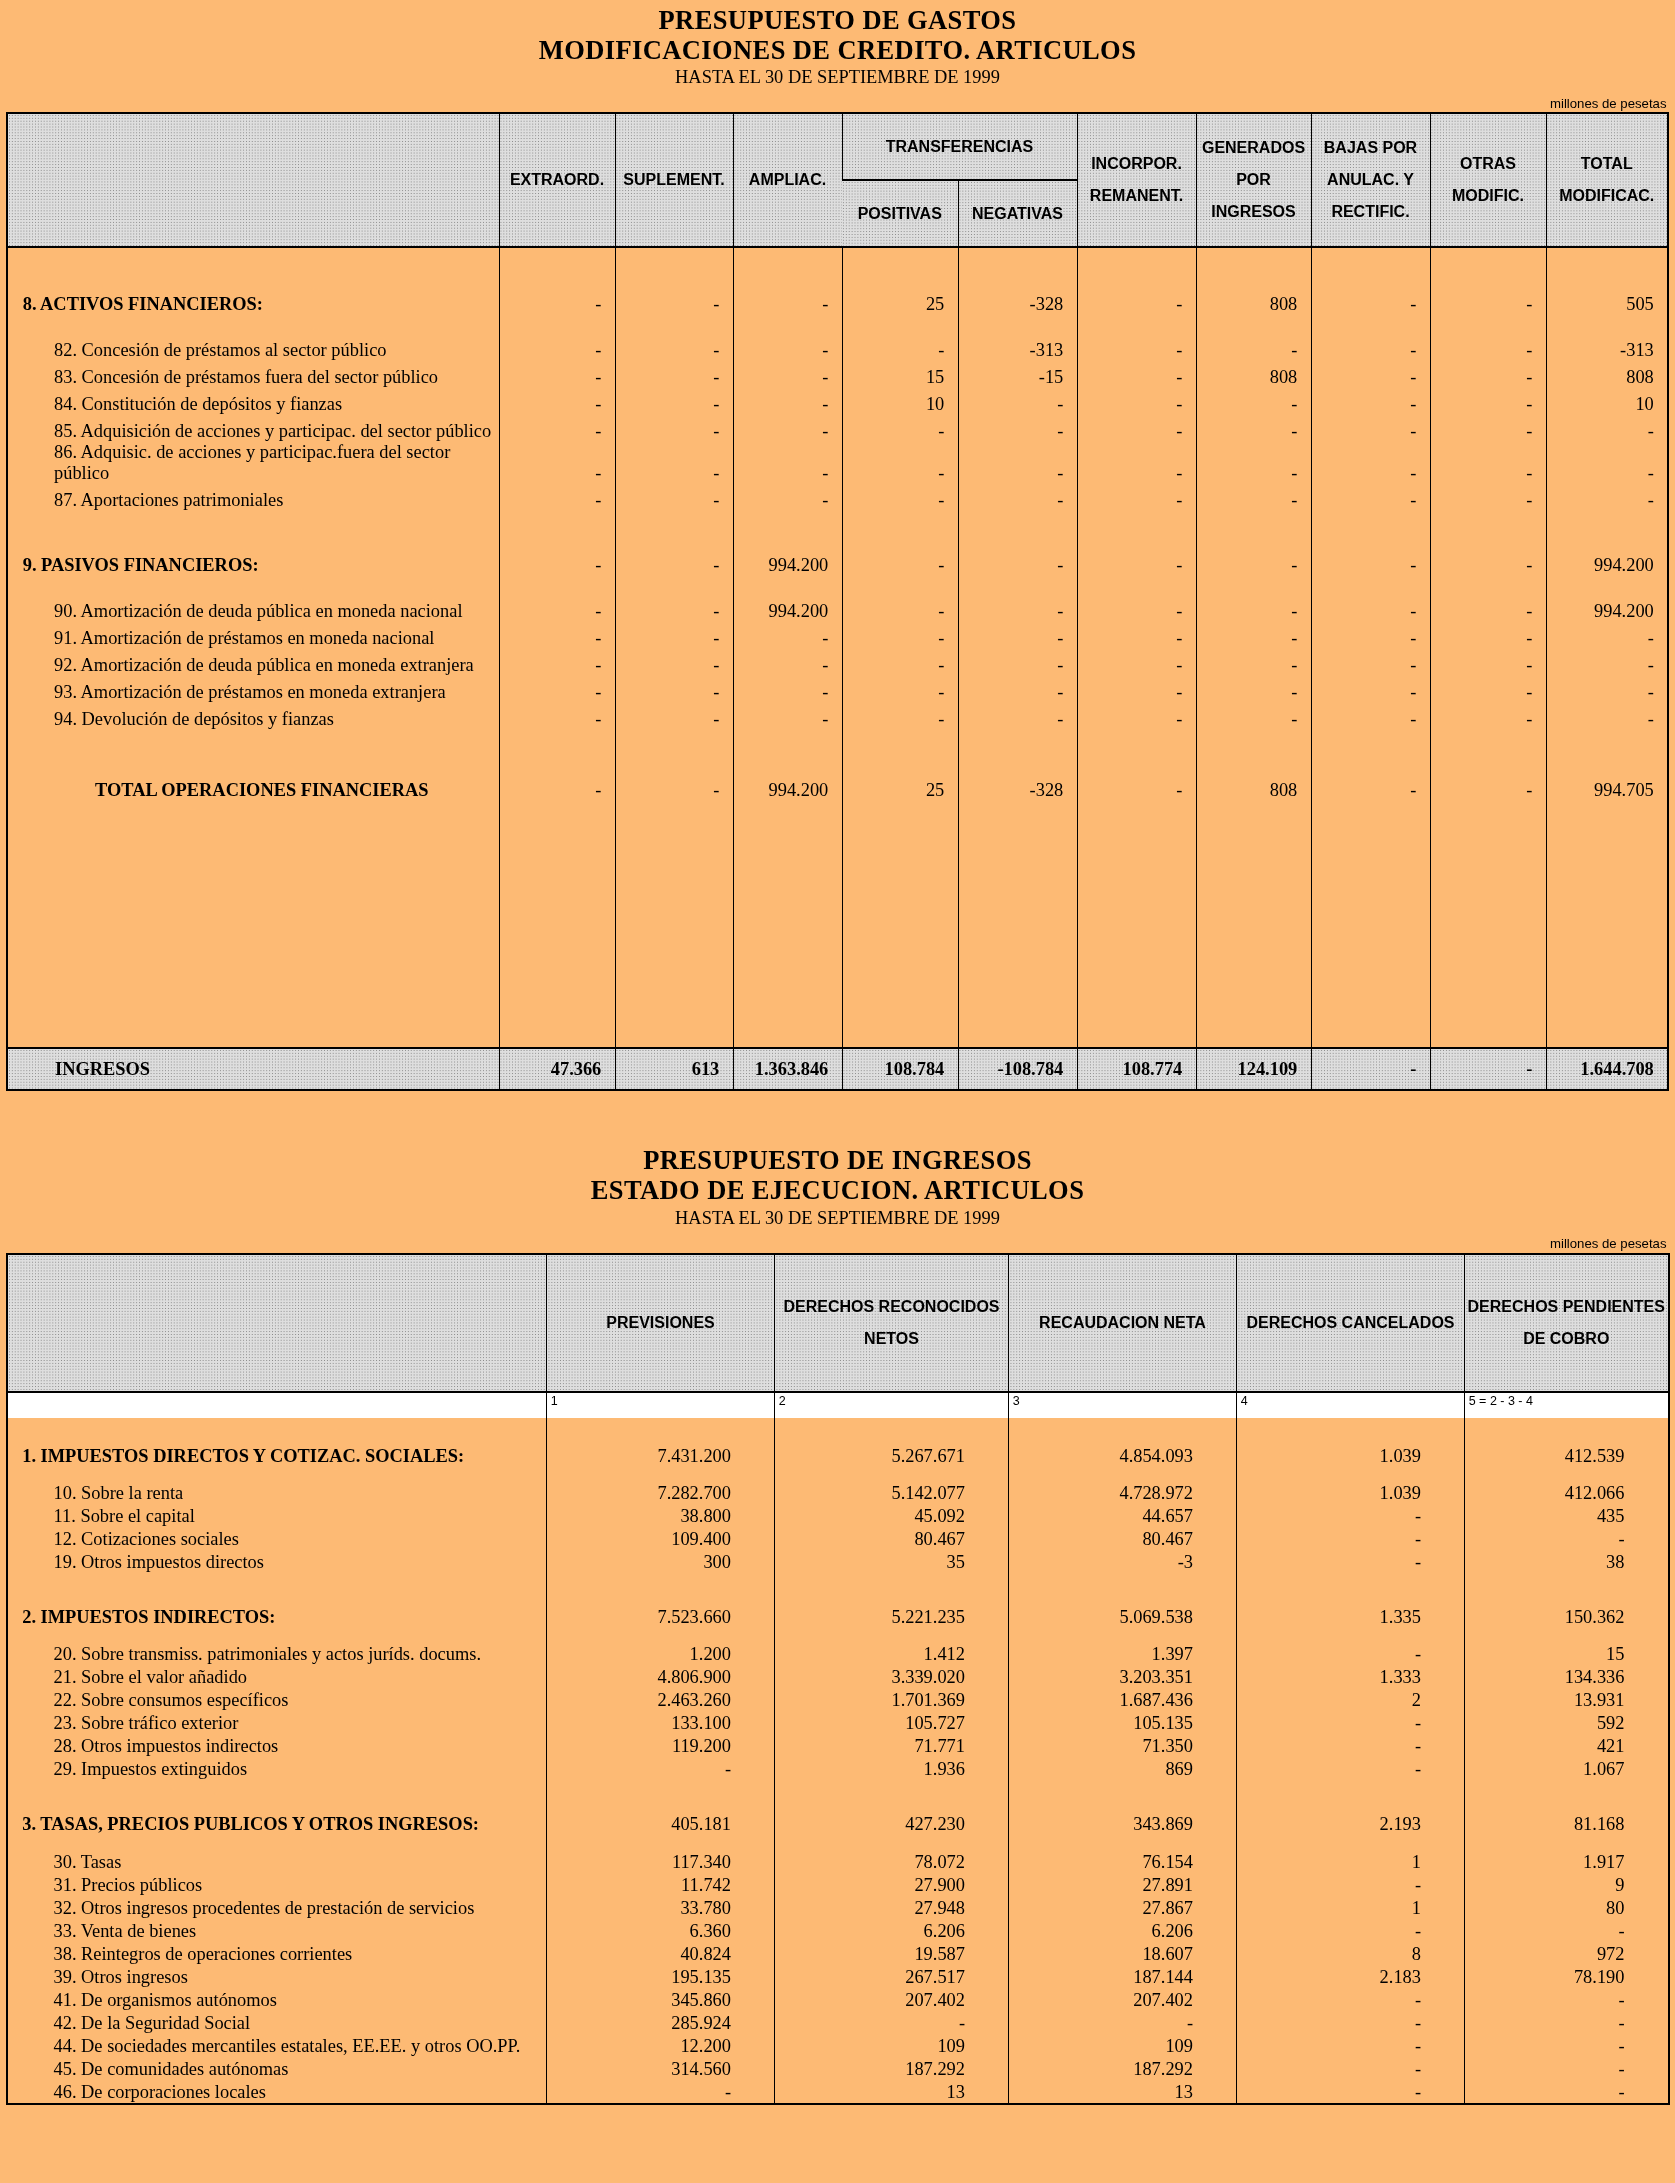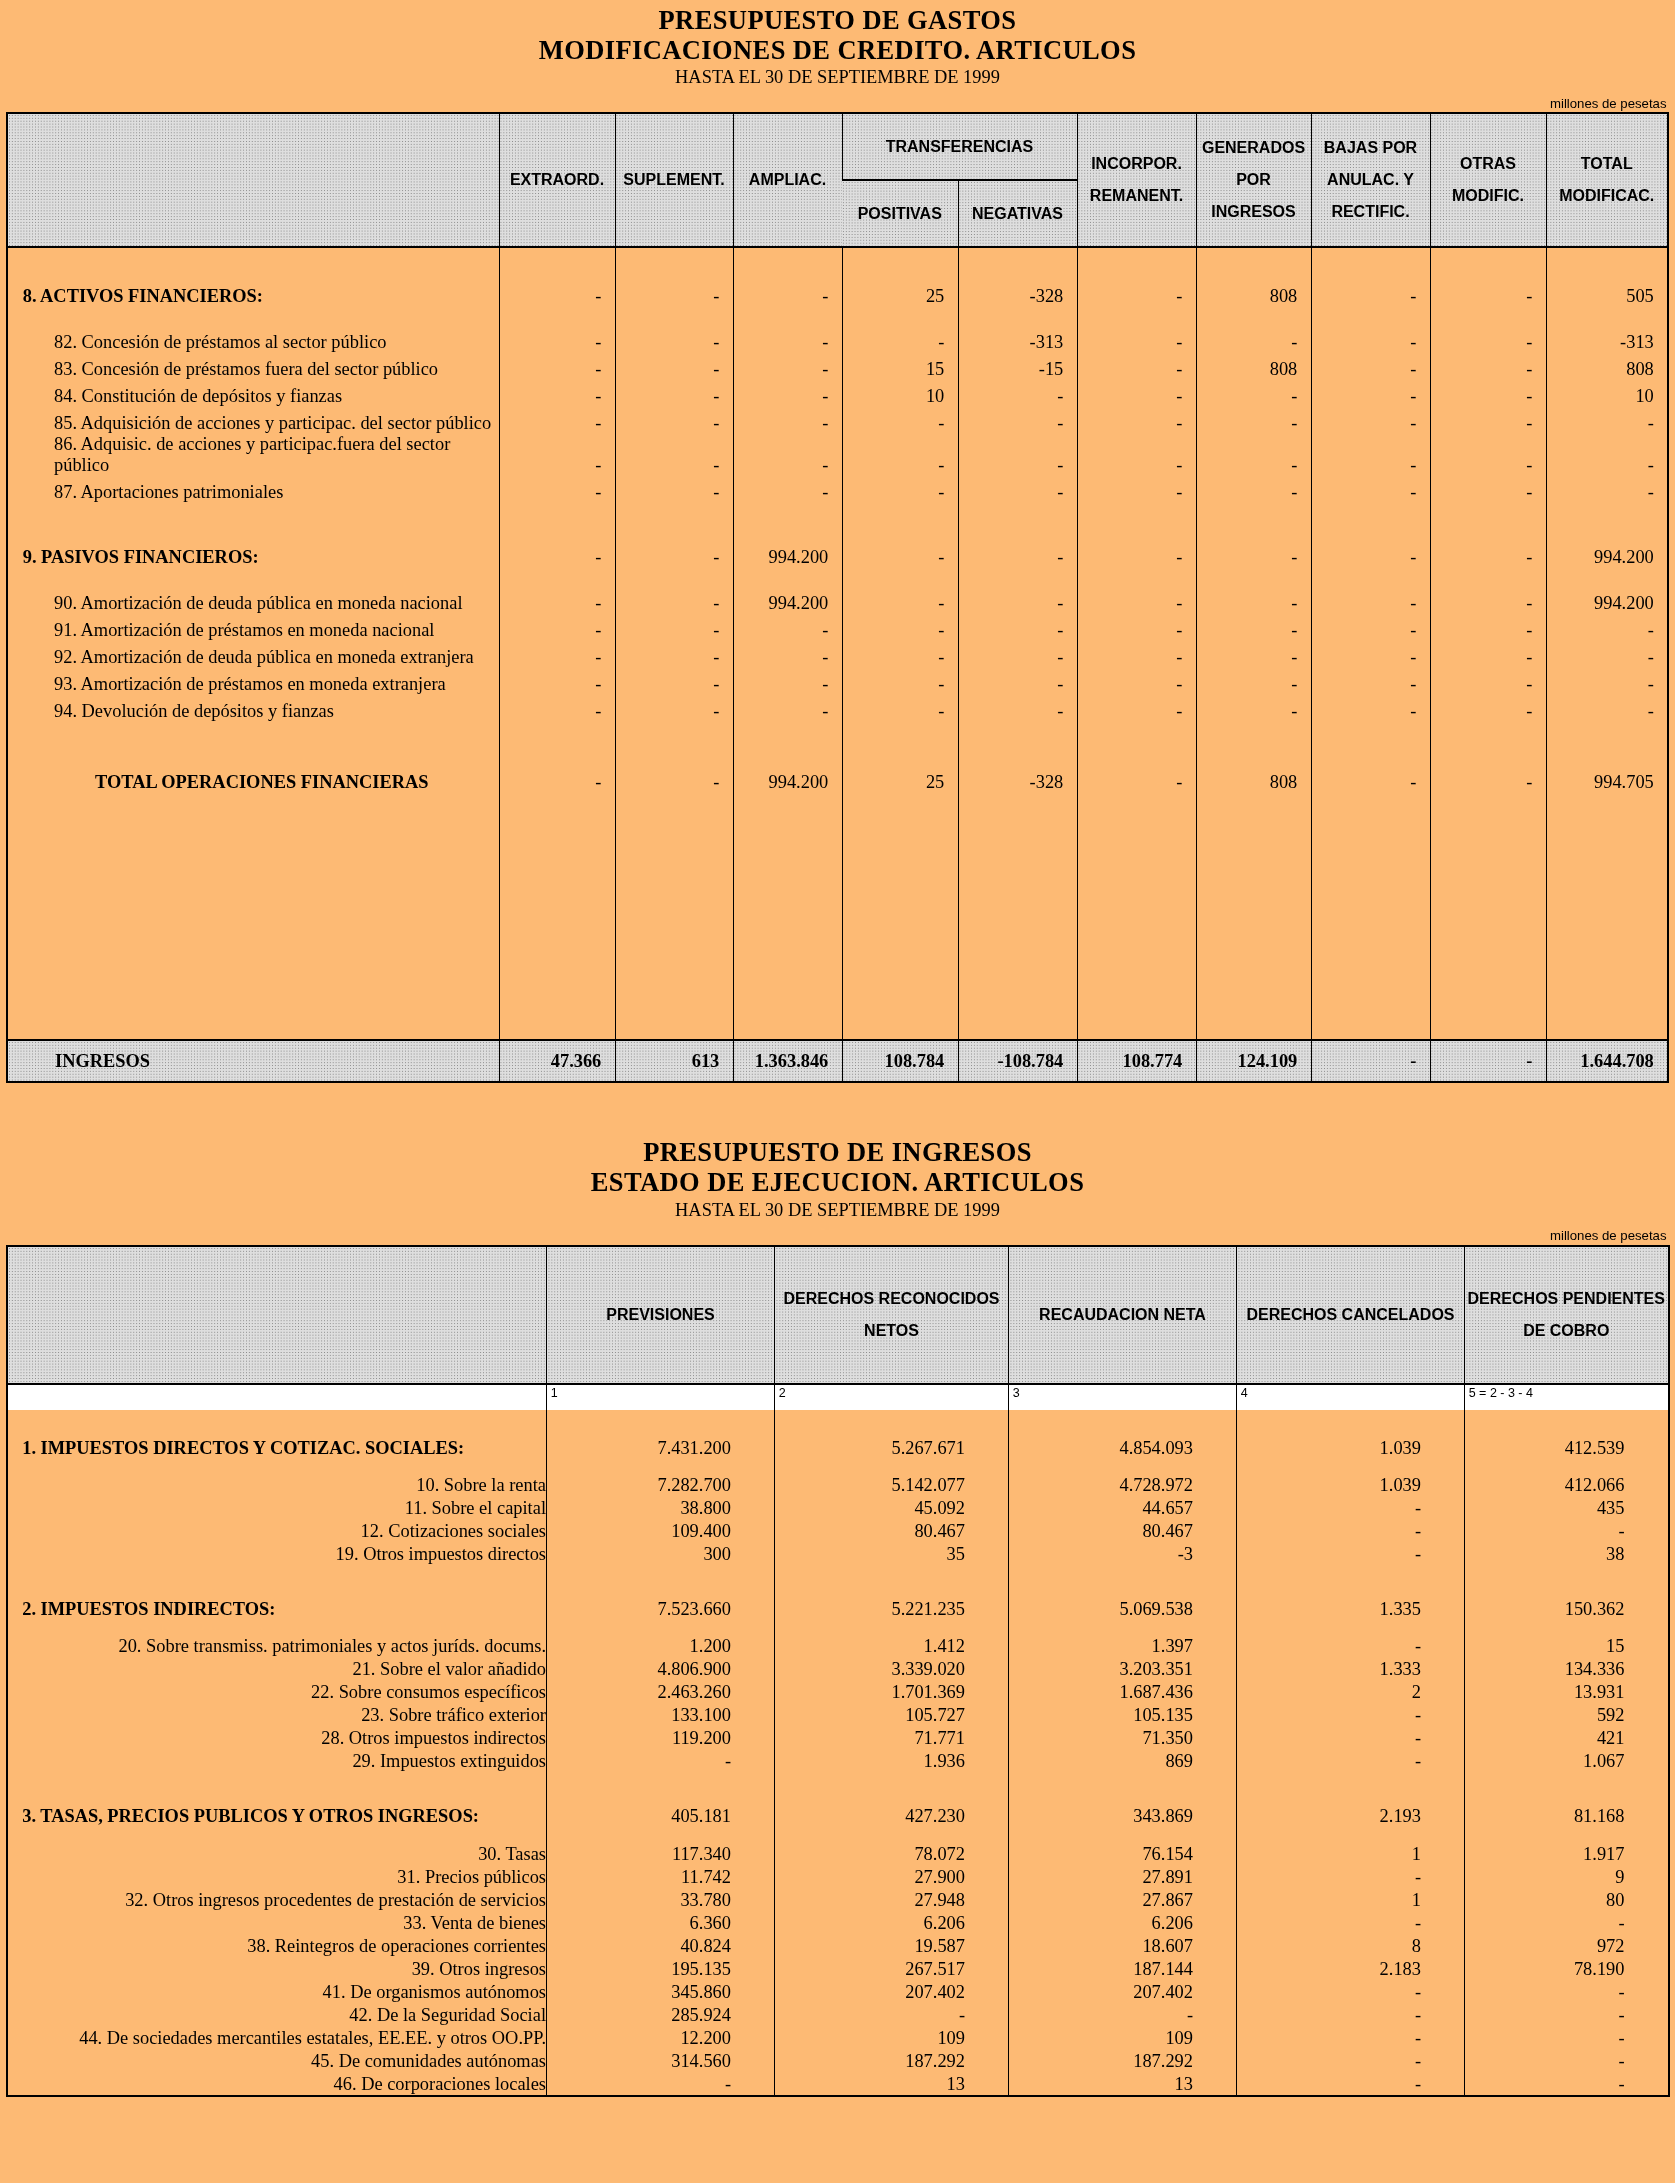--- a/index.html
+++ b/index.html
@@ -36,32 +36,32 @@
     height:23.5px; background:#fff; border-bottom:none; font-weight:normal;
     font-size:12.5px; text-align:left; vertical-align:top; padding:1.5px 0 0 3.7px; line-height:1.2;
   }
   td.c-label { font-size:18.4px; text-align:left; padding-left:14.7px; vertical-align:bottom; }
   td.c-num   { font-size:18.4px; text-align:right; padding-right:13.2px; vertical-align:bottom; }
   .t2 td.c-num { padding-right:43px; }
   .t1 tr.item td { height:27px; }
   .t1 tr.item td.c-label { padding-left:46px; }
   .t1 tr.section td { height:31px; padding-top:34px; }
   .t1 tr.section td.c-label { font-weight:bold; }
-  .t1 tbody.body tr:first-child td { padding-top:28px; }
+  .t1 tbody.body tr:first-child td { padding-top:36px; }
   .t1 tr.section + tr.item td { padding-top:19px; }
   .t1 tr.subtotal td { height:34px; padding-top:37px; }
   .t1 tr.subtotal td.c-label { font-weight:bold; padding-left:87px; }
   .t1 tbody.filler td { height:246px; }
   .t1 tbody.tot td {
     border-top:2.9px solid #000; height:40px; font-weight:bold; font-size:18.4px;
     vertical-align:middle;
   }
   .t1 tbody.tot td.c-label { padding-left:47px; }
   .t2 tr.item td { height:23px; }
-  .t2 tr.item td.c-label { padding-left:46px;text-align:right; }
+  .t2 tr.item td.c-label { padding-left:46px; }
   .t2 tr.section td { height:28px; padding-top:26.5px; }
   .t2 tr.section td.c-label { font-weight:bold;margin-left:17px; }
   .t2 tbody.body tr:first-child td { padding-top:20.6px; }
   .t2 tr.section + tr.item td { padding-top:14.7px; }
   .mt-ingresos { margin-top:49px; }
 </style>
 </head>
 <body>
 
 <div class="page">

